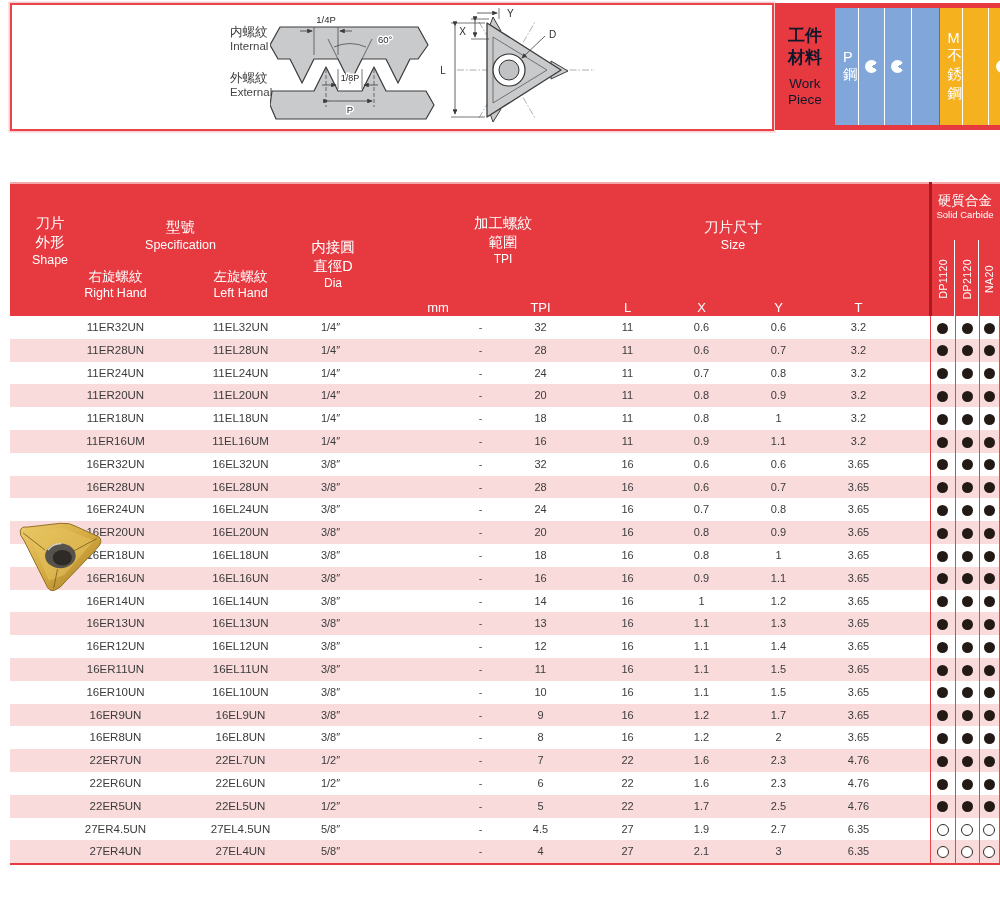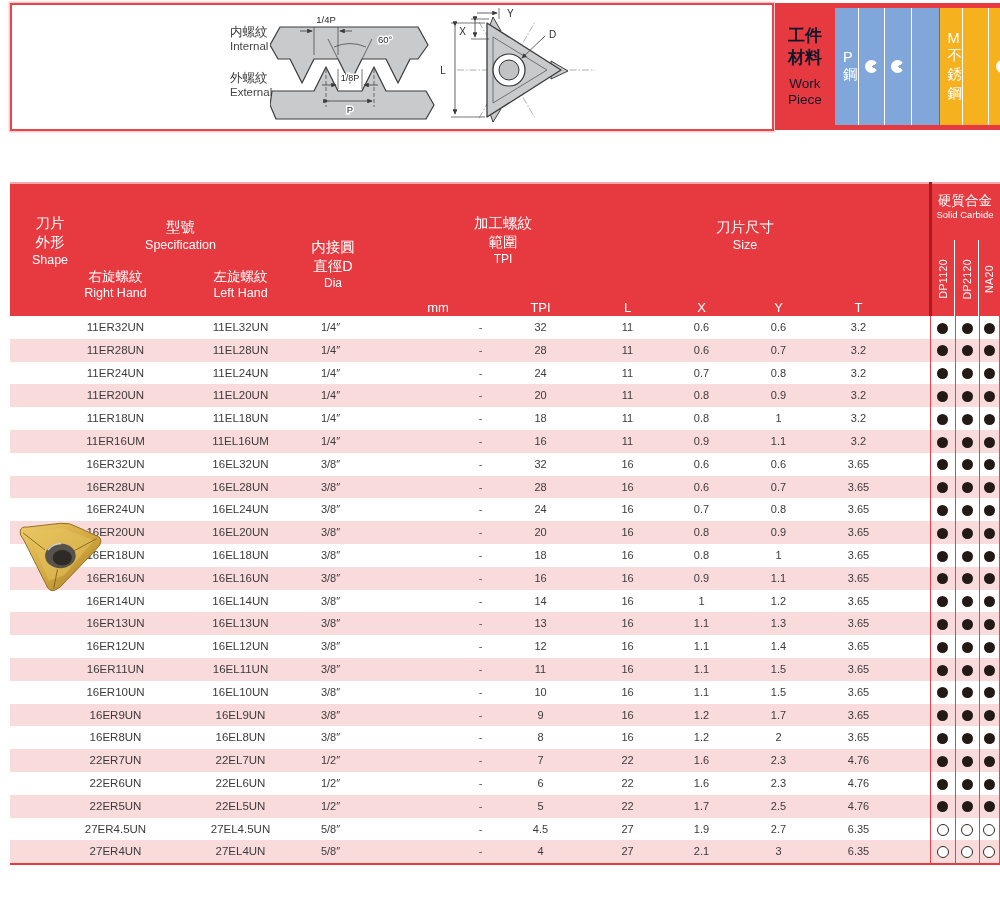--- a/index.html
+++ b/index.html
@@ -242,21 +242,21 @@
     </div>
     <div class="hunit" style="left:398px;width:60px;">mm</div>
 
     <div class="hblock" style="left:448px;width:90px;top:30px;">
       <div class="zh">加工螺紋</div>
       <div class="zh">範圍</div>
       <div class="en-sm">TPI</div>
     </div>
     <div class="hunit" style="left:503px;width:55px;">TPI</div>
 
-    <div class="hblock" style="left:590px;width:290px;top:34px;">
+    <div class="hblock" style="left:578px;width:290px;top:34px;">
       <div class="zh">刀片尺寸</div>
       <div class="en">Size</div>
     </div>
     <div class="hunit" style="left:590px;width:55px;">L</div>
     <div class="hunit" style="left:664px;width:55px;">X</div>
     <div class="hunit" style="left:741px;width:55px;">Y</div>
     <div class="hunit" style="left:821px;width:55px;">T</div>
 
     <div class="hblock" style="left:920px;width:70px;top:8px;">
       <div style="font-size:13.5px;line-height:17px;">硬質合金</div>

